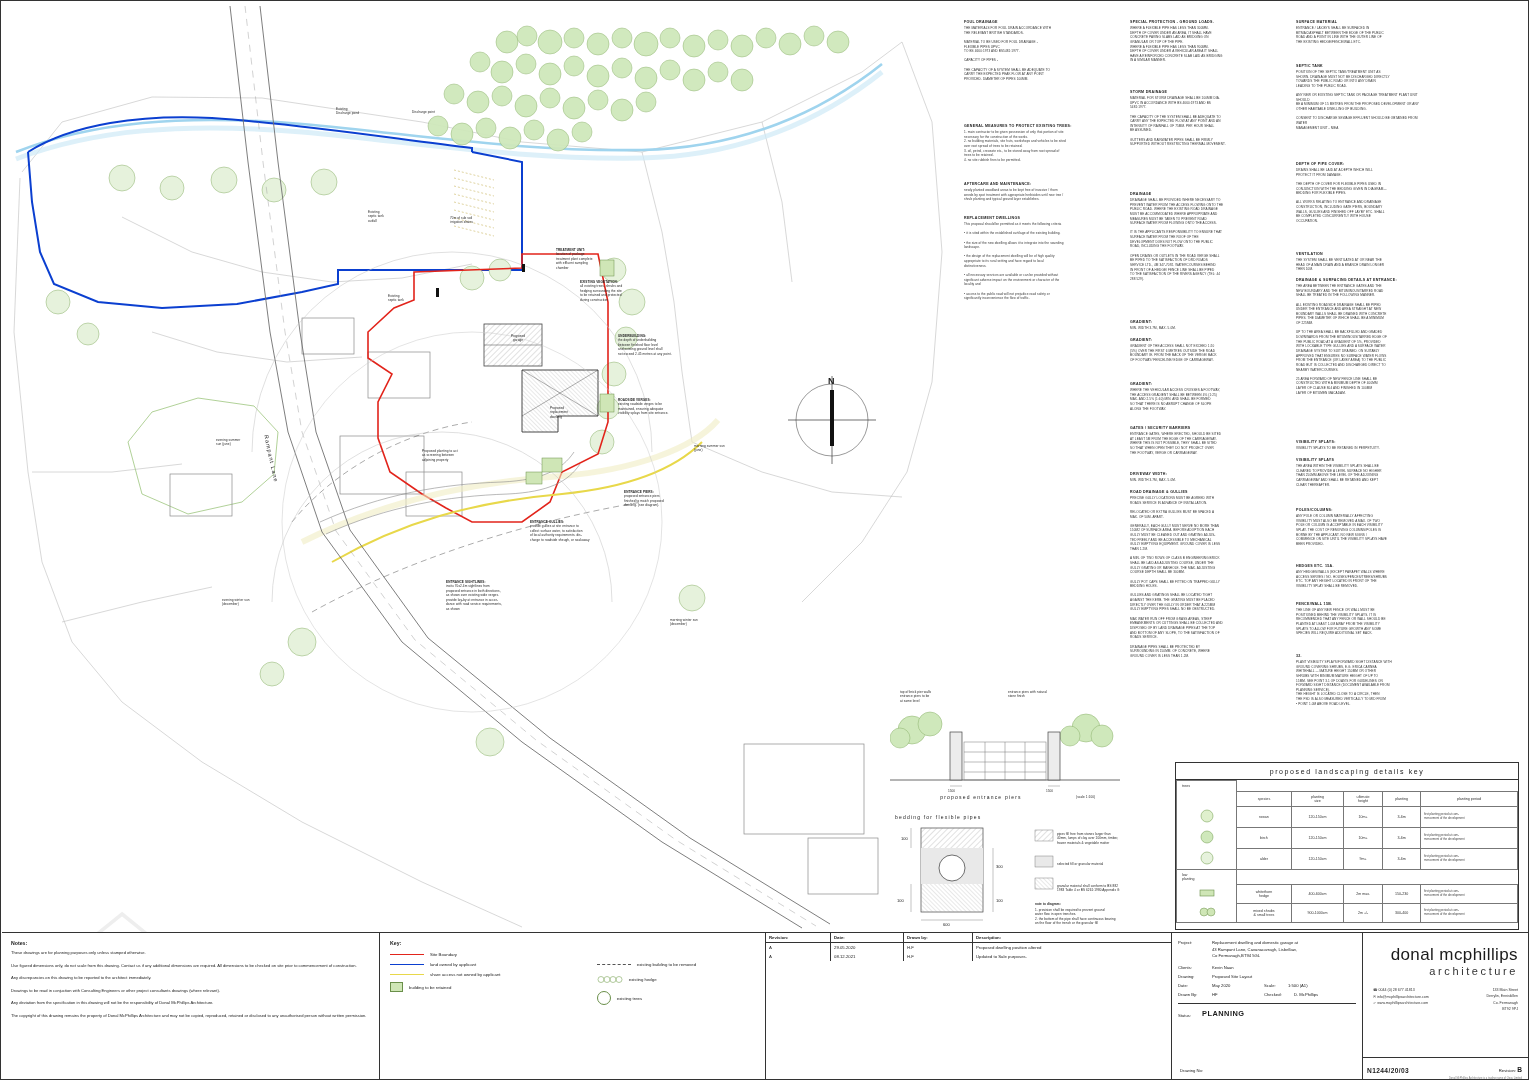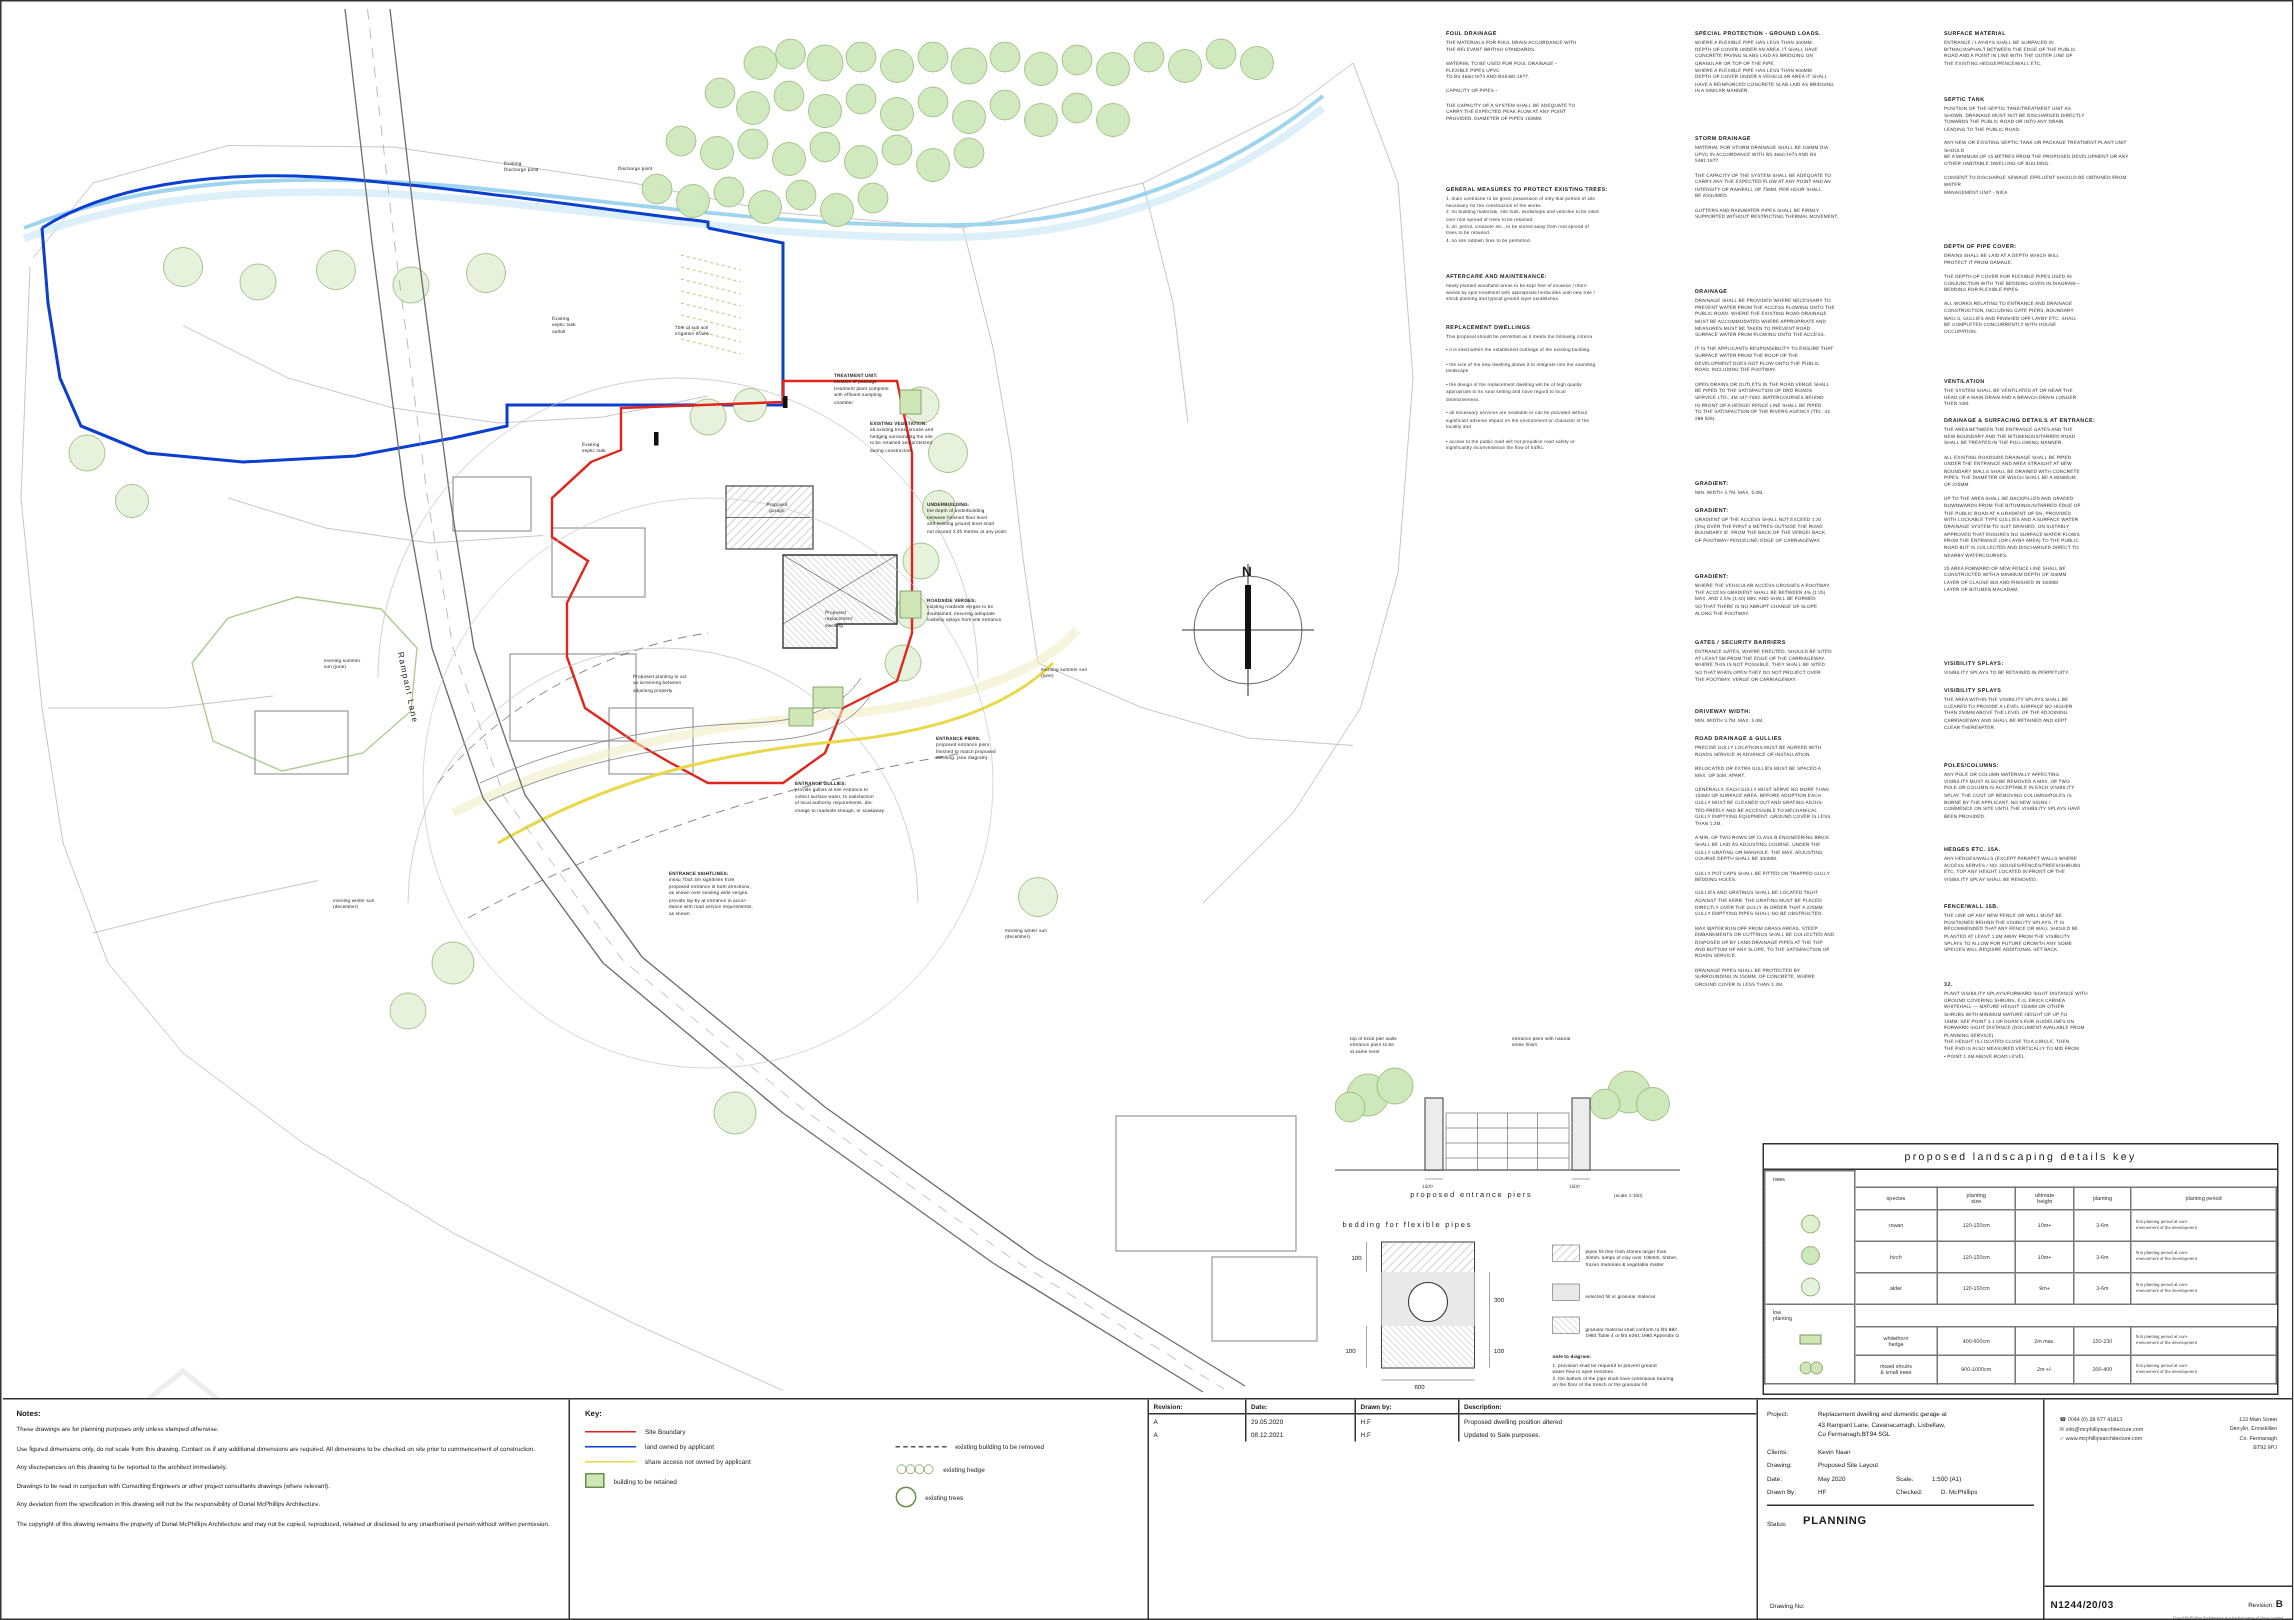--- a/index.html
+++ b/index.html
@@ -925,20 +925,24 @@
         <span style="width:30px;flex:0 0 30px;">Checked:</span>
         <span>D. McPhillips</span>
       </div>
       <div style="display:flex;align-items:flex-end;border-top:1px solid #333;padding-top:5px;">
         <span style="width:24px;flex:0 0 24px;">Status:</span>
         <span style="font-size:7.4px;font-weight:bold;letter-spacing:.5px;">PLANNING</span>
       </div>
     </div>
 
     <div class="tb-cell" style="left:1360px;width:166px;border-right:none;border-left:1px solid #333;padding:0;">
+      <div style="padding:12px 10px 0 10px;text-align:right;">
+        <div class="logo-main">donal mcphillips</div>
+        <div class="logo-sub">architecture</div>
+      </div>
       <div style="display:flex;justify-content:space-between;padding:10px 10px 0 10px;">
         <div style="font-size:3.6px;line-height:1.85;color:#333;">
           <div>
             <span>☎</span>
             <span>0044 (0) 28 677 41813</span>
           </div>
           <div>
             <span>✉</span>
             <span>info@mcphillipsarchitecture.com</span>
           </div>

